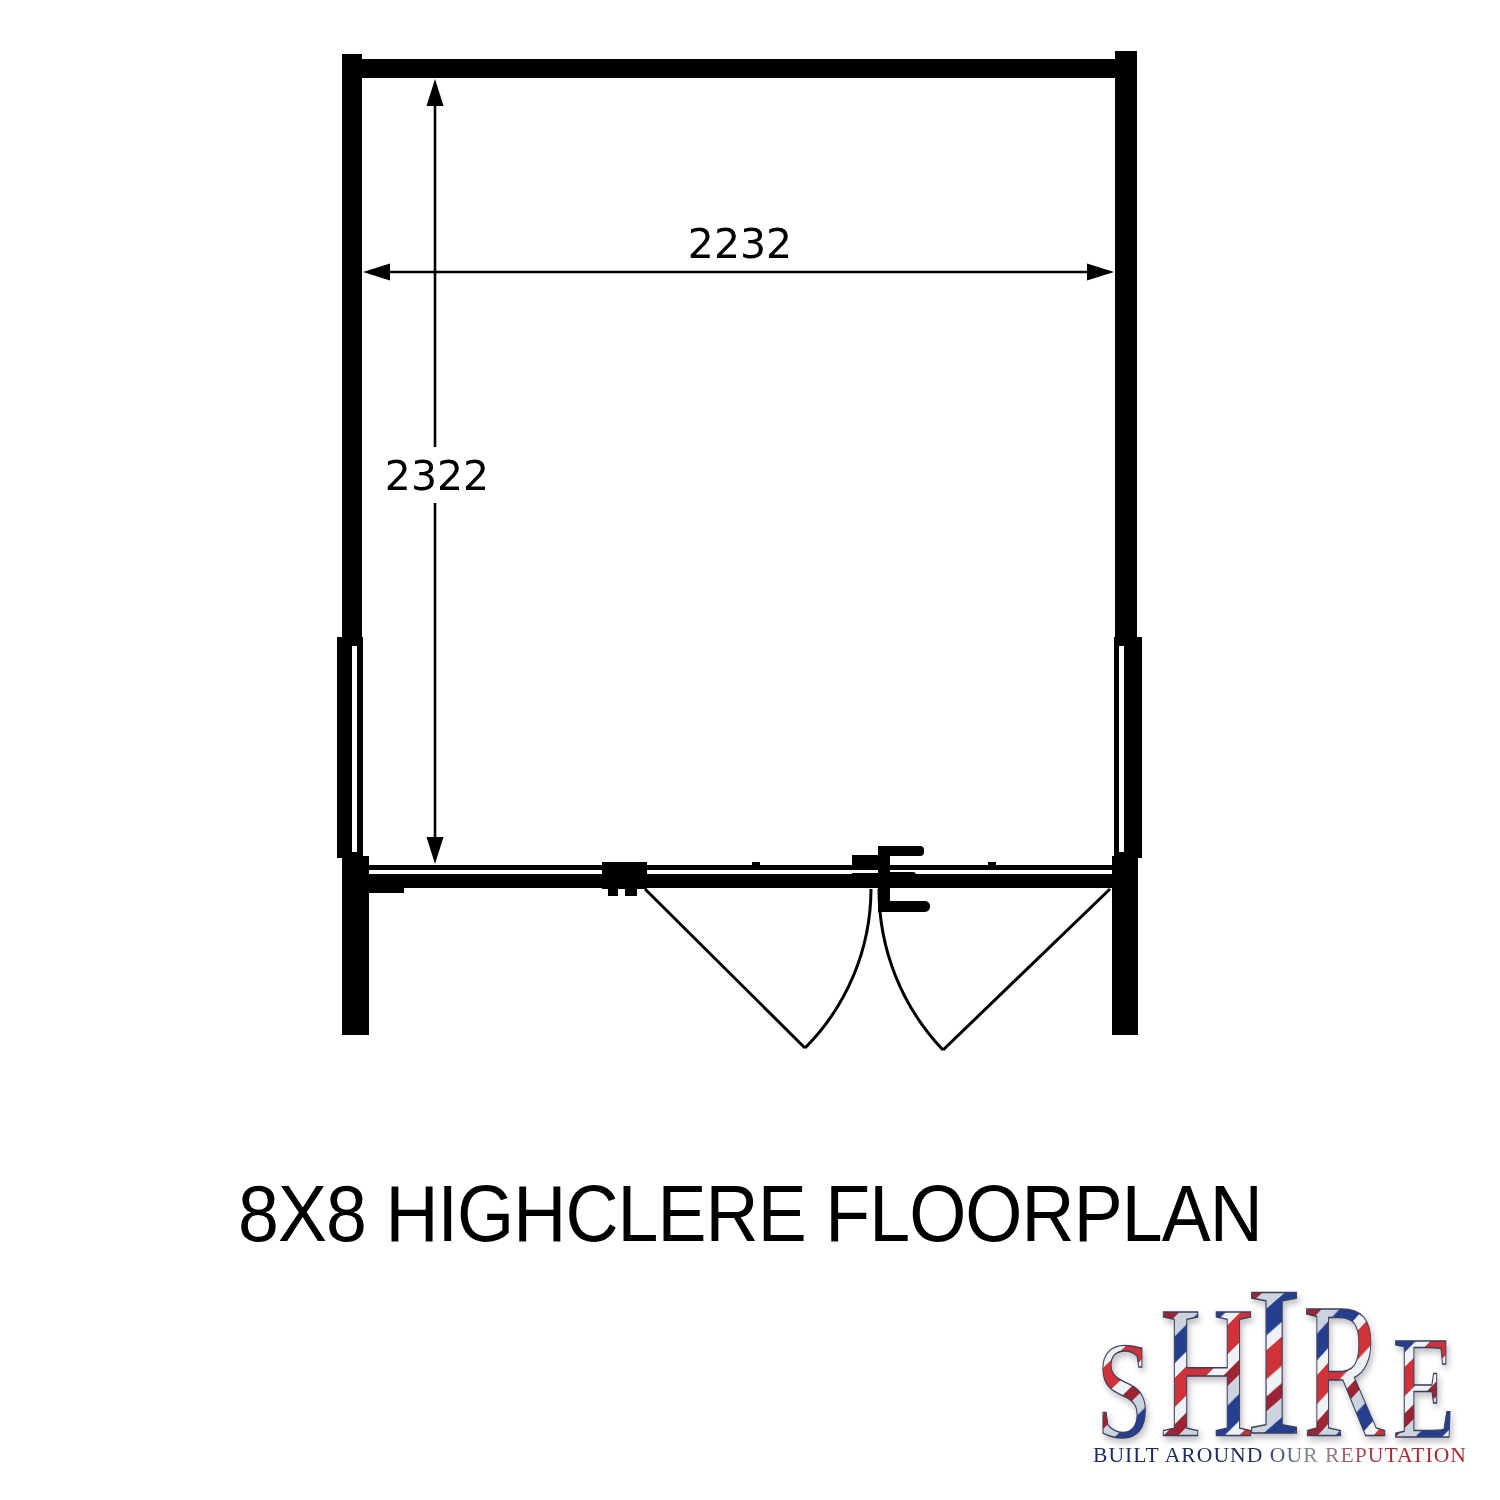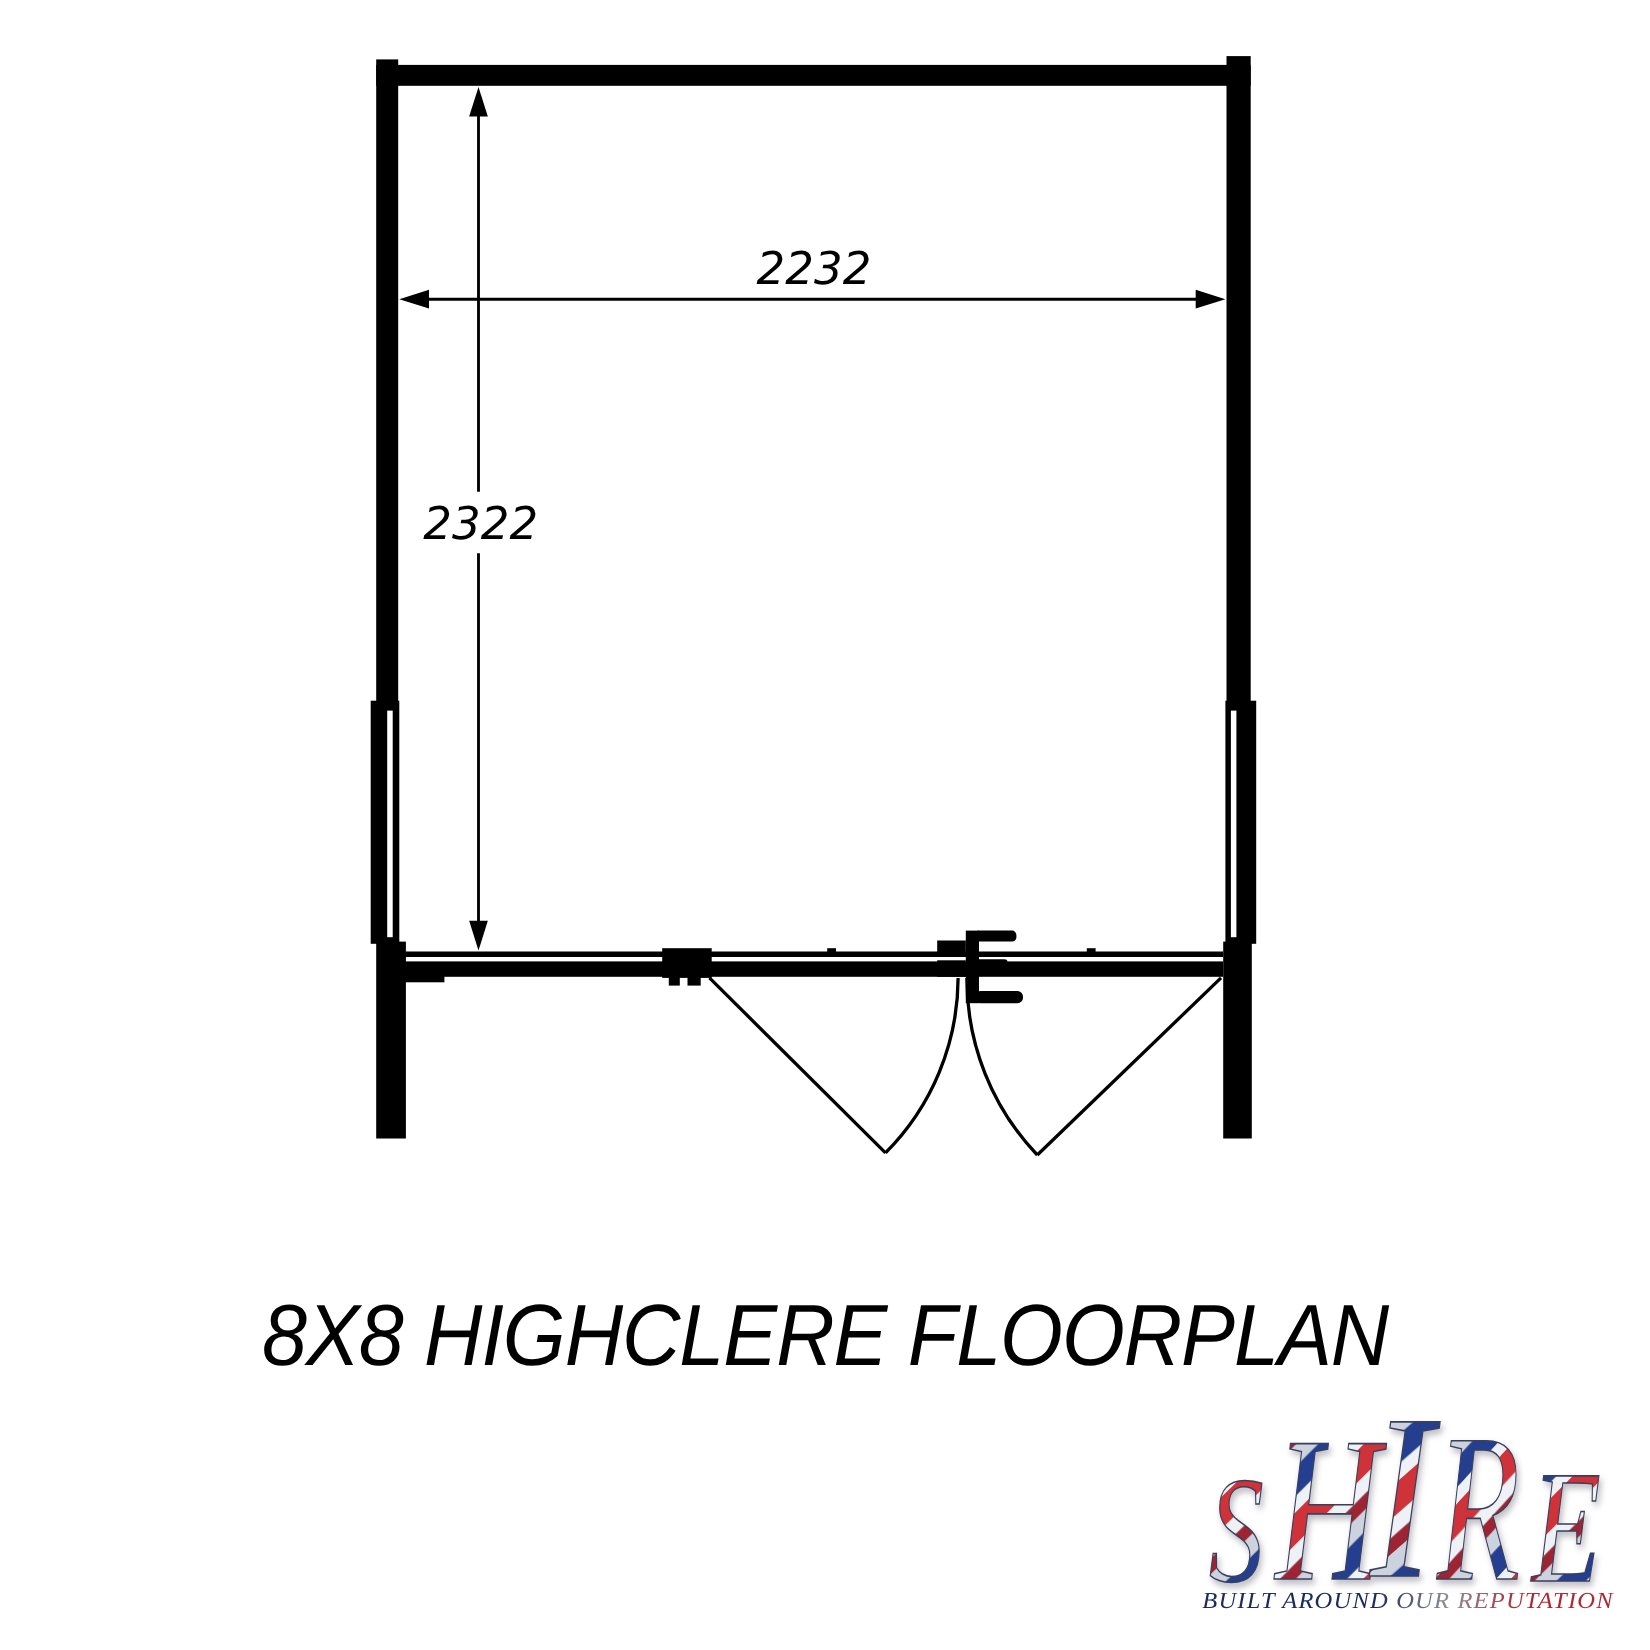--- a/index.html
+++ b/index.html
@@ -3,21 +3,20 @@
 <meta charset="utf-8">
 <style>
   html, body { margin: 0; padding: 0; background: #fff; }
   #stage {
     position: relative;
     width: 1500px;
     height: 1500px;
     background: #ffffff;
     overflow: hidden;
     font-family: "Liberation Sans", sans-serif;
-    font-style: italic;
   }
   #plan-svg { position: absolute; left: 0; top: 0; }
   .dim-text {
     font-family: "DejaVu Sans", sans-serif;
     font-weight: 400;
   }
   #title {
     position: absolute;
     left: 0;
     top: 1168px;

